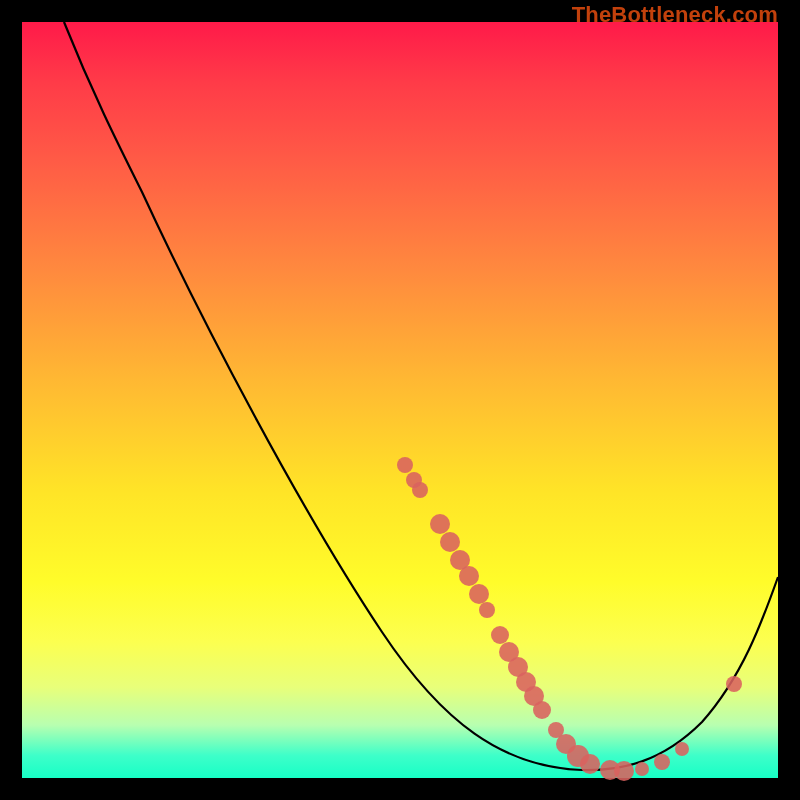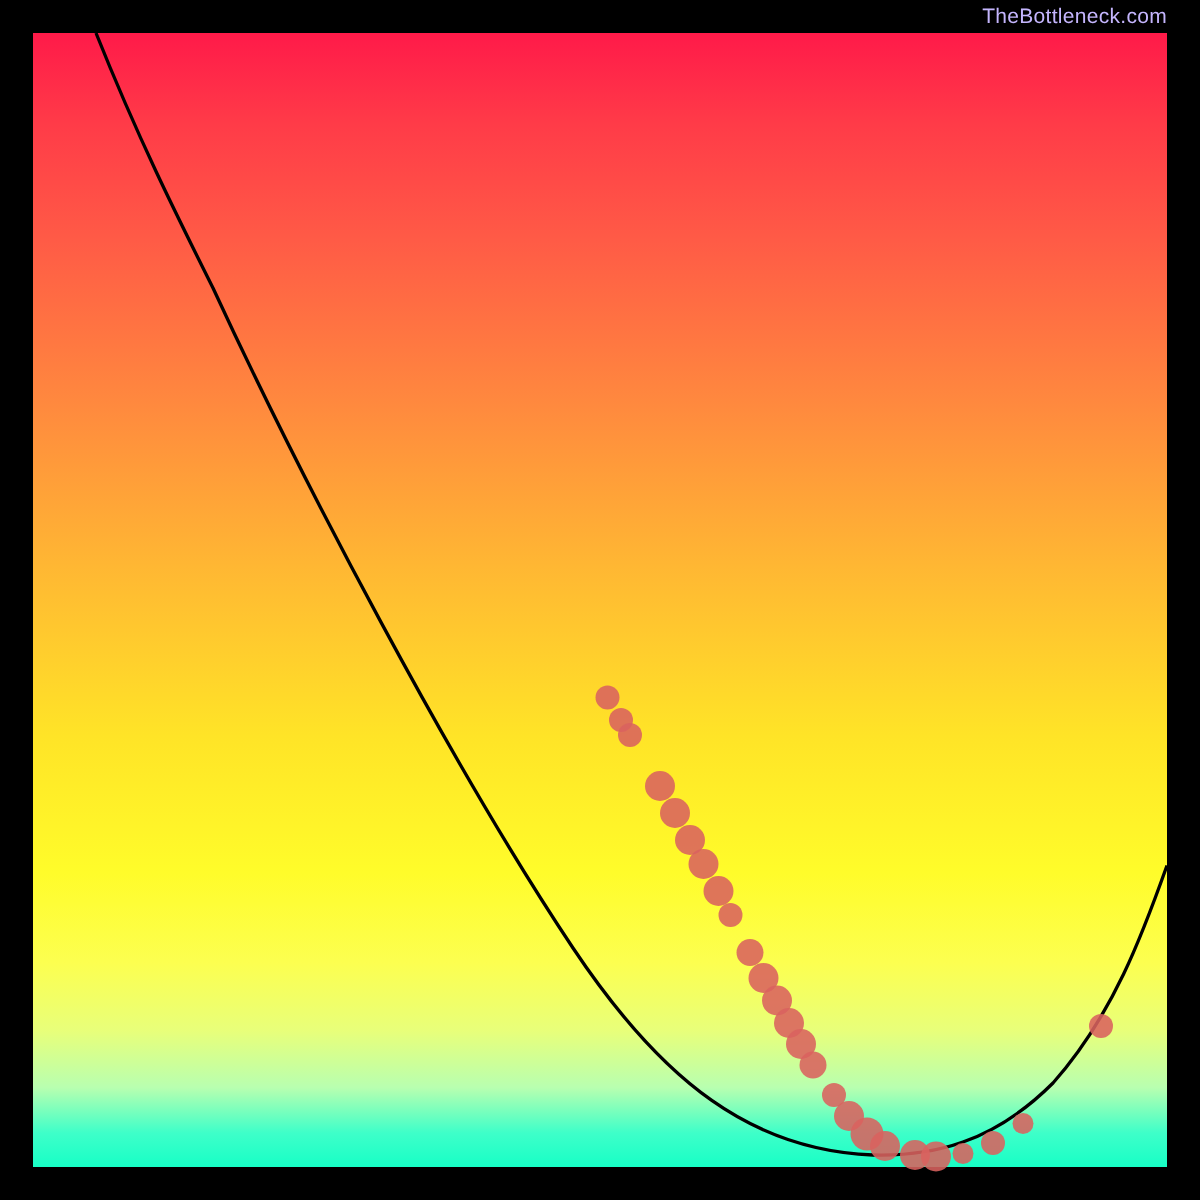--- a/index.html
+++ b/index.html
@@ -37,23 +37,23 @@
       #e8ff7a 88%,
       #b8ffb0 93%,
       #3effc9 97%,
       #17ffc6 100%
     );
   }
   .watermark {
     position: absolute;
     top: 2px;
     right: 22px;
-    color: #c4b5fd;
-    font-size: 14px;
-    font-weight: 400;
+    color: #c2410c;
+    font-size: 22px;
+    font-weight: 700;
     letter-spacing: 0.2px;
     user-select: none;
   }
   svg.curve {
     position: absolute;
     left: 0;
     top: 0;
     width: 756px;
     height: 756px;
     overflow: visible;

